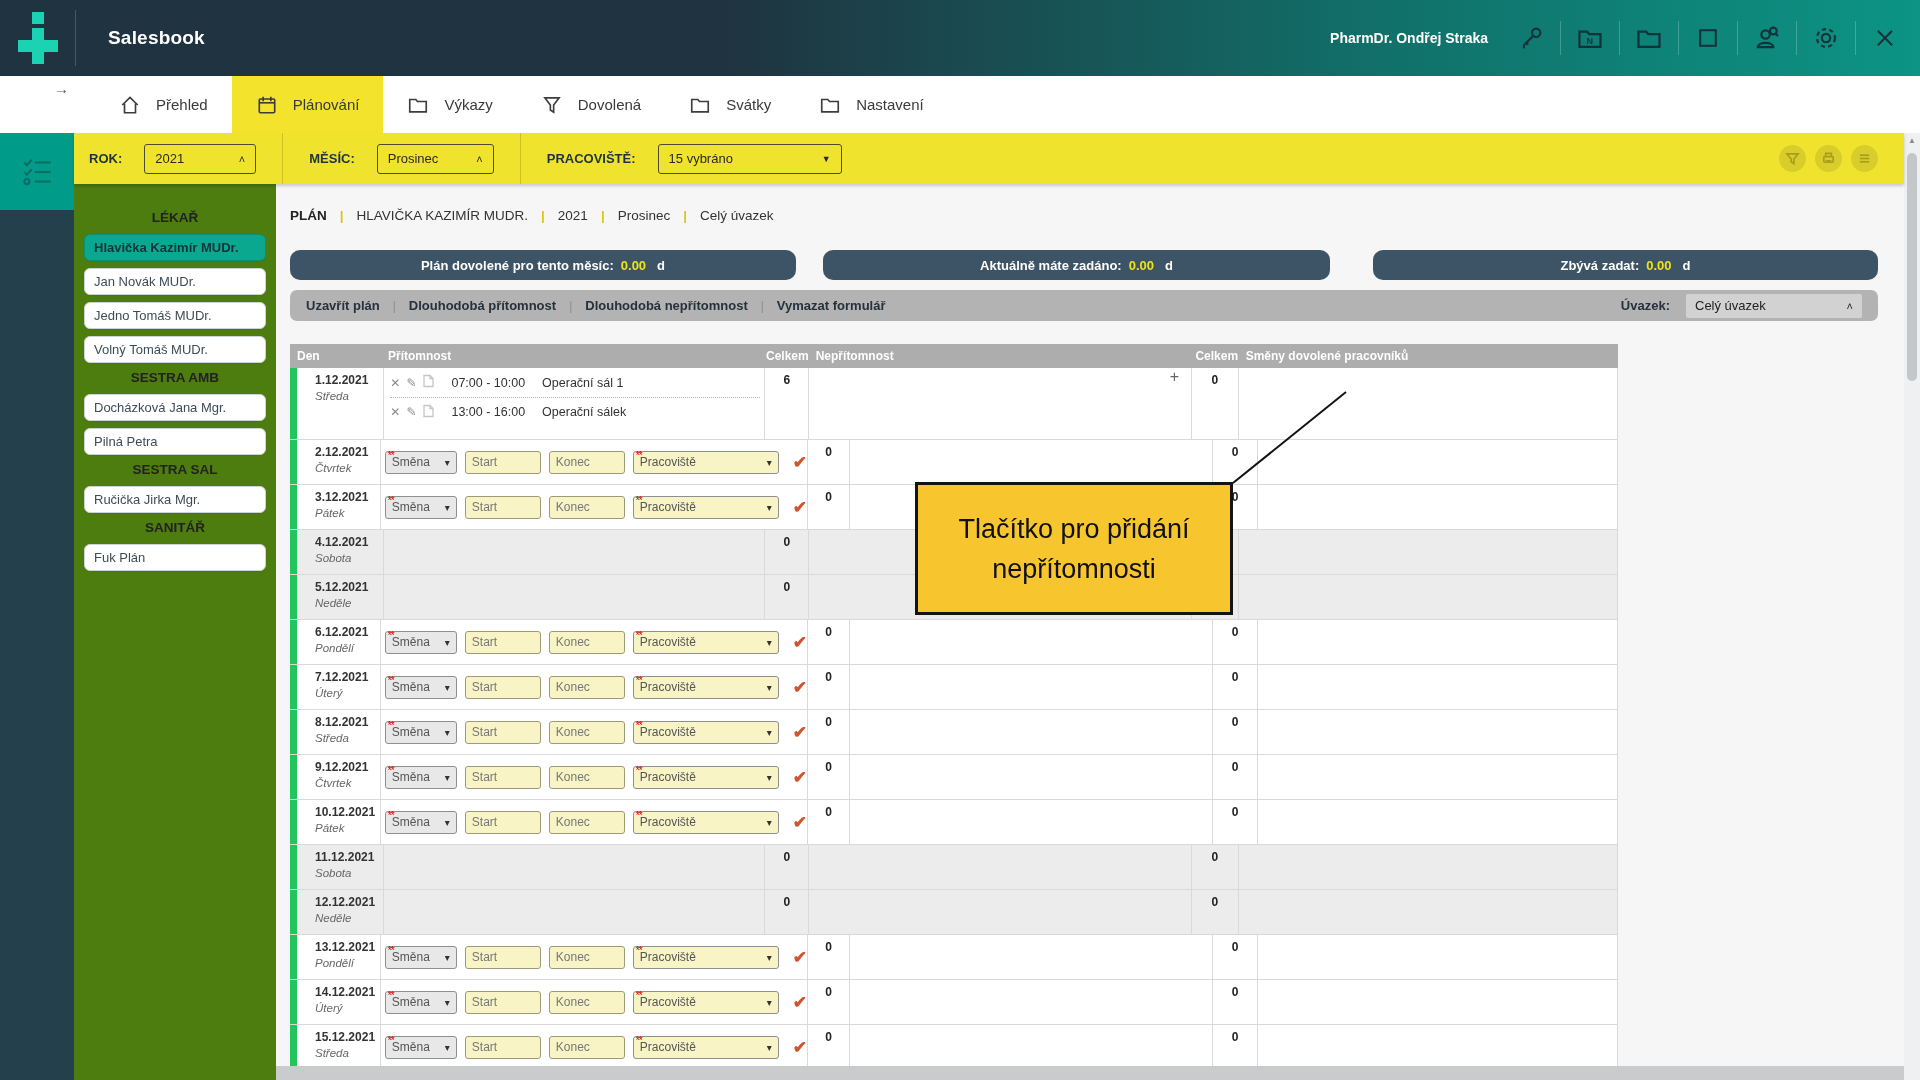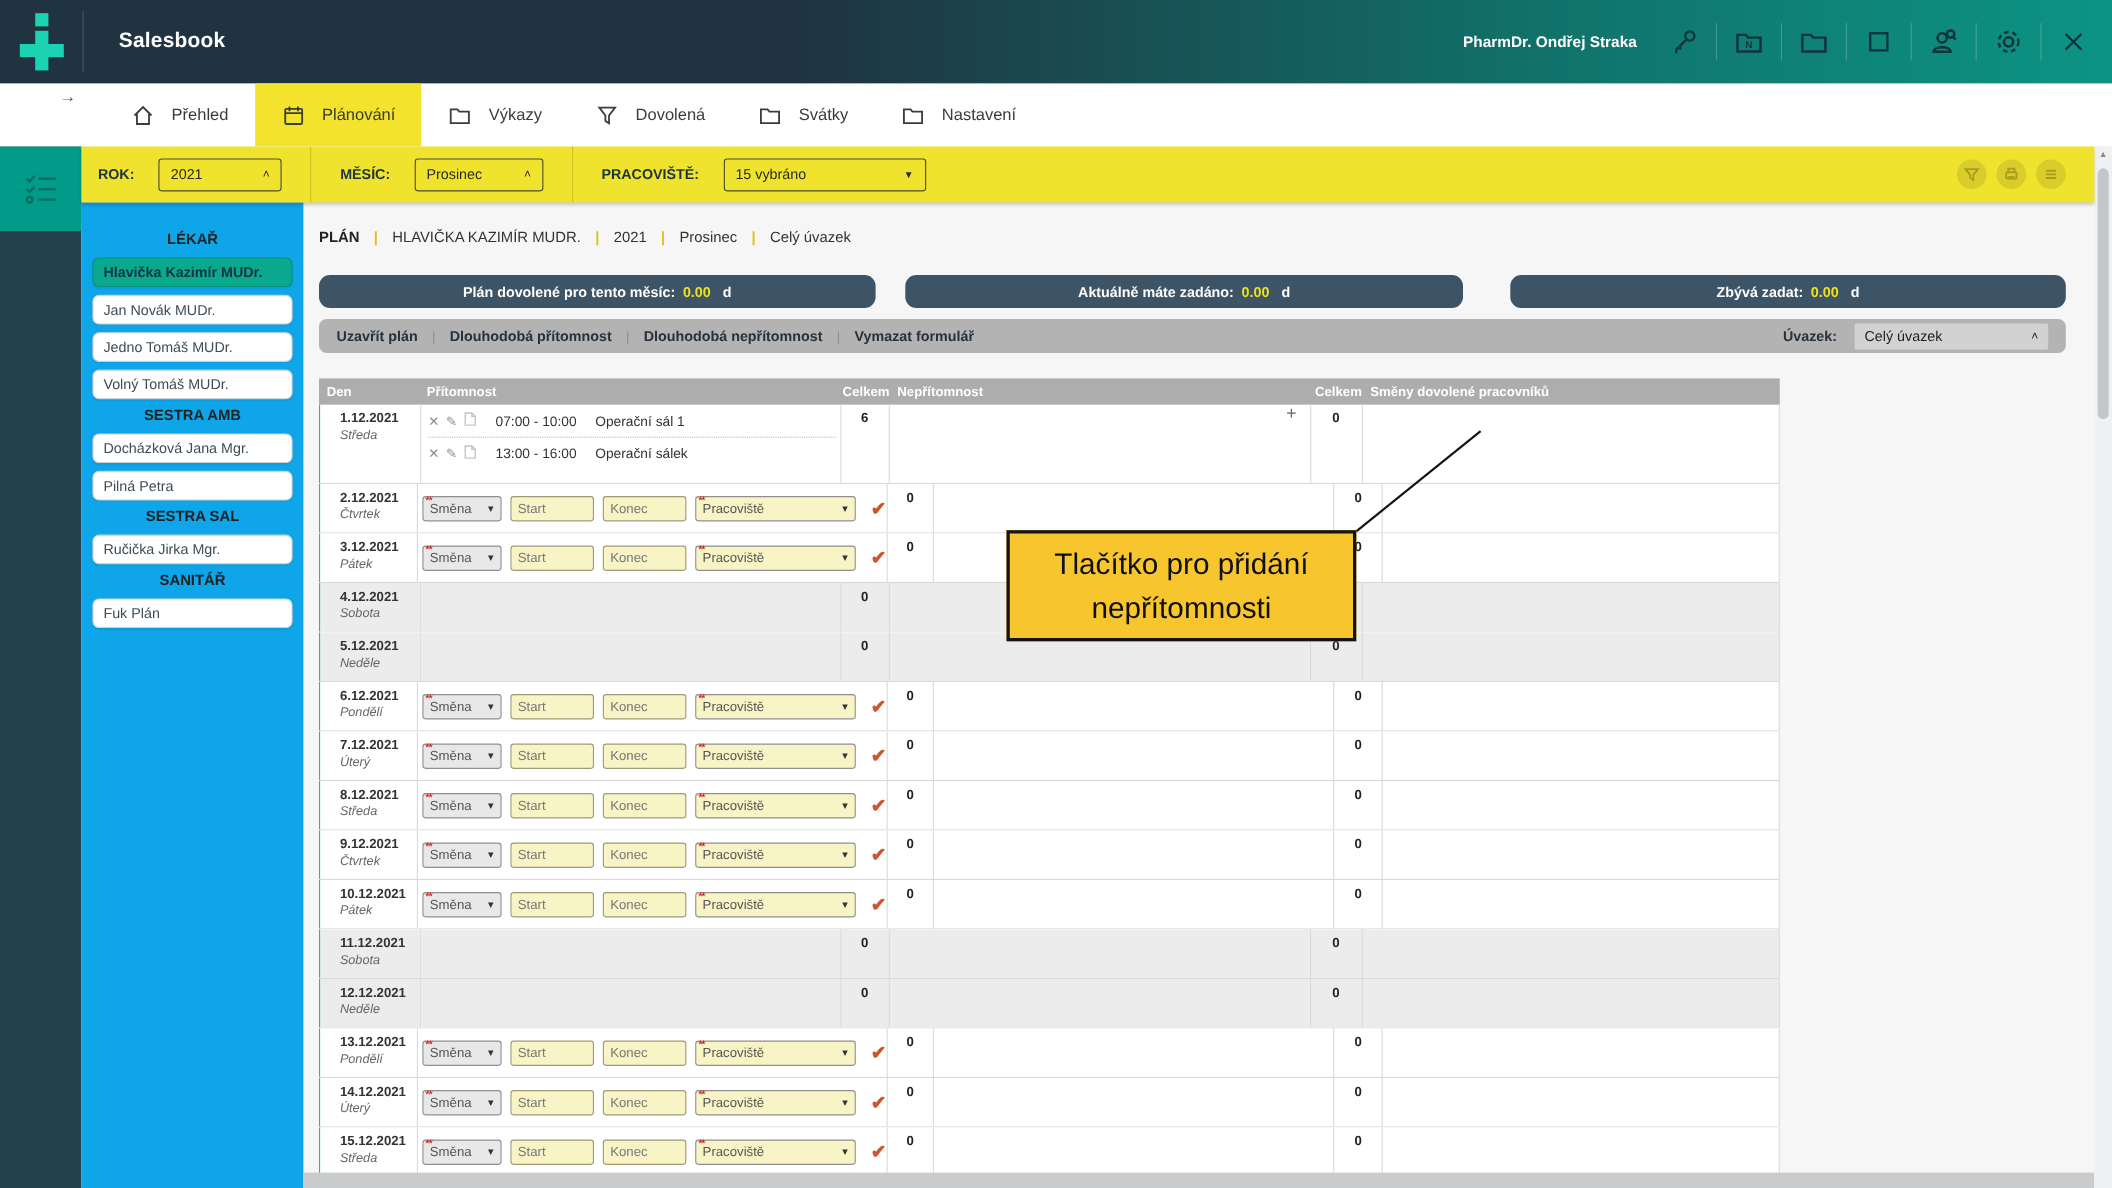--- a/index.html
+++ b/index.html
@@ -39,21 +39,21 @@
   .fsel { height:30px; background:#f0e32e; border:1.5px solid #4c4a33; border-radius:3px;
     display:flex; align-items:center; padding:0 10px; font-size:13px; color:#2a2a20; cursor:pointer; }
   .fsel .flex { flex:1; }
   .fsel .chev { margin-left:14px; font-size:11px; color:#2a2a20; }
   .fdiv { width:1px; height:51px; background:#cdc222; margin:0 26px; }
   .ftools { margin-left:auto; display:flex; gap:9px; padding-right:26px; }
   .fcircle { width:27px; height:27px; border-radius:50%; background:#d9cd2b; display:flex; align-items:center; justify-content:center; cursor:pointer; }
   .fcircle svg { stroke:#a89e1c; fill:none; stroke-width:1.8; }
 
   
-  .sidebar { position:absolute; left:74px; top:184px; width:202px; height:896px; background:#0ea5e9; padding-top:26px; }
+  .sidebar { position:absolute; left:74px; top:184px; width:202px; height:896px; background:#4d7c0f; padding-top:26px; }
   .sec-title { text-align:center; font-size:13.5px; font-weight:bold; color:#222; margin:14px 0 9px; }
   .sec-title:first-child { margin-top:0; }
   .staff-item { margin:0 10px 7px 10px; height:27px; background:#fff; border:1px solid #ccd3d8; border-radius:6px;
     display:flex; align-items:center; padding-left:9px; font-size:13px; color:#3e4c56; cursor:pointer;
     box-shadow:0 1px 1px rgba(0,0,0,.05); white-space:nowrap; overflow:hidden; }
   .staff-item.selected { background:#0aa88f; border-color:#079176; color:#13333e; font-weight:bold; }
 
   
   .main { position:absolute; left:276px; top:184px; width:1628px; height:896px; background:#f6f6f6; overflow:hidden; }
 
@@ -81,21 +81,21 @@
 
   
   .ptable { position:absolute; left:14px; top:160px; width:1328px; background:#fff; }
   .thead { display:flex; height:24px; background:#adadad; }
   .th { color:#fff; font-size:12px; font-weight:bold; display:flex; align-items:center; padding-left:7px; }
   .col1{width:108px;} .col2{width:457px;} .col3{width:53px;} .col4{width:459px;} .col5{width:56px;} .col6{width:455px;}
   .trow { display:flex; height:45px; background:#fff; border-bottom:1px solid #d9d9d9; }
   .trow.tall { height:72px; }
   .trow.weekend > div { background:#ececec; }
   .trow > div { border-right:1px solid #d9d9d9; }
-  .trow > div:first-child { border-left:1px solid #22c55e;padding-left:18px; }
+  .trow > div:first-child { border-left:7px solid #22c55e;padding-left:18px; }
   .c-den { width:108px; padding:5px 0 0 7px; }
   .d-date { font-size:12px; font-weight:bold; color:#333; }
   .d-day { font-size:11.5px; color:#666; margin-top:3px;font-style:italic; }
   .c-pres { width:457px; position:relative; }
   .c-tot { width:53px; font-size:12px; font-weight:bold; color:#222; text-align:center; padding-top:5px; }
   .c-abs { width:459px; position:relative; }
   .c-tot2 { width:56px; font-size:12px; font-weight:bold; color:#222; text-align:center; padding-top:5px; }
   .c-shifts { width:455px; }
   .plus { position:absolute; right:12px; top:1px; font-size:16px; color:#666; cursor:pointer; line-height:16px; }
 
@@ -121,21 +121,21 @@
 
   .hstrip { position:absolute; left:0; top:882px; width:1628px; height:14px; background:#c9cbcc; }
 
   
   .vscroll { position:absolute; left:1904px; top:133px; width:16px; height:947px; background:#eef0f1; }
   .vs-arrow { position:absolute; left:0; top:3px; width:16px; text-align:center; font-size:8px; color:#8a8a8a; }
   .vs-thumb { position:absolute; left:3px; top:20px; width:10px; height:228px; background:#c4c7c9; border-radius:5px; cursor:pointer; }
 
   
   .overlay-svg { position:absolute; left:0; top:0; width:1920px; height:1080px; pointer-events:none; z-index:40; }
-  .callout { position:absolute; left:915px; top:482px; width:318px; height:101px; background:#f7c62f;
+  .callout { position:absolute; left:915px; top:482px; width:318px; height:133px; background:#f7c62f;
     border:3px solid #141414; z-index:41; display:flex; align-items:center; justify-content:center;
     text-align:center; font-size:27px; color:#101010; line-height:40px; padding:0 26px; }
 </style>
 </head>
 <body>
 
 <div class="stage">
 
   <header class="topbar">
     <div class="logo-box">

